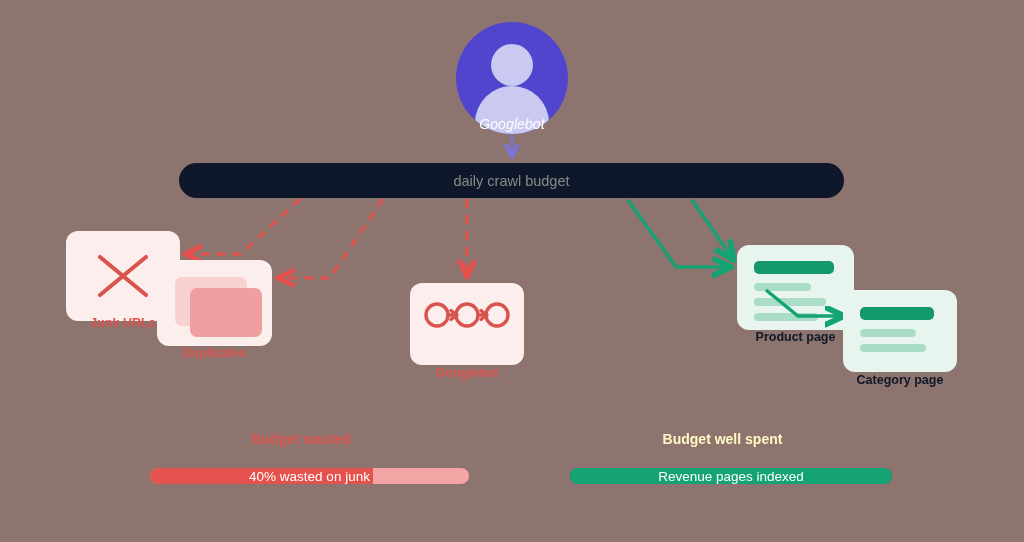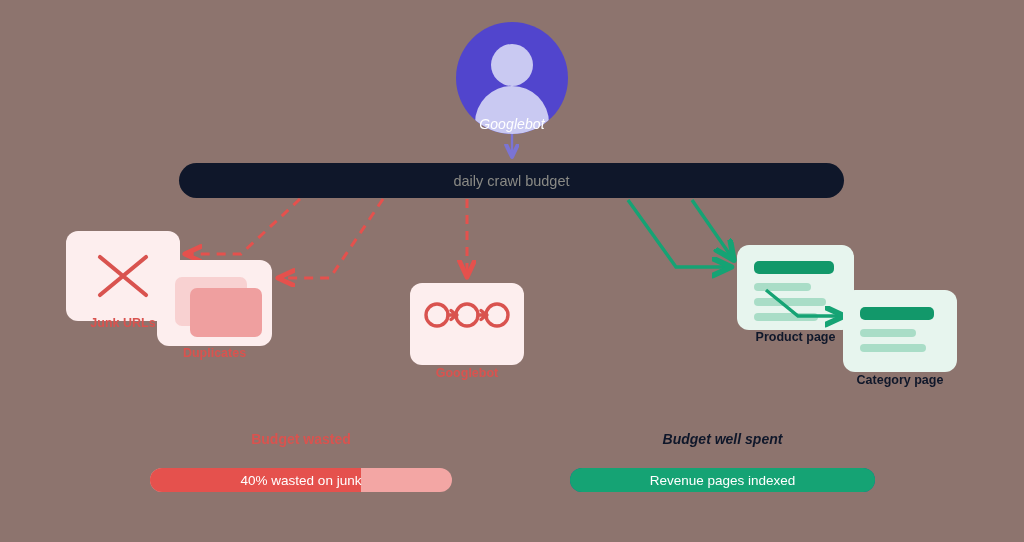--- a/index.html
+++ b/index.html
@@ -187,29 +187,29 @@
     font-size: 14px;
     font-weight: bold;
     text-align: center;
   }
   #wasted-title {
     left: 150px; top: 431px; width: 302px;
     color: #d9534f;
   }
   #spent-title {
     left: 570px; top: 431px; width: 305px;
-    color: #0f172a;
-    font-style: italic;
+    color: #fef9c3;
   }
 
   .meter {
     position: absolute;
-    height: 24px;
+    height: 16px;
     border-radius: 12px;
     overflow: hidden;
+    padding-left: 17px;
   }
   .meter-text {
     position: absolute;
     left: 0; top: 0;
     width: 100%; height: 100%;
     display: flex;
     align-items: center;
     justify-content: center;
     color: #ffffff;
     font-size: 13.5px;

